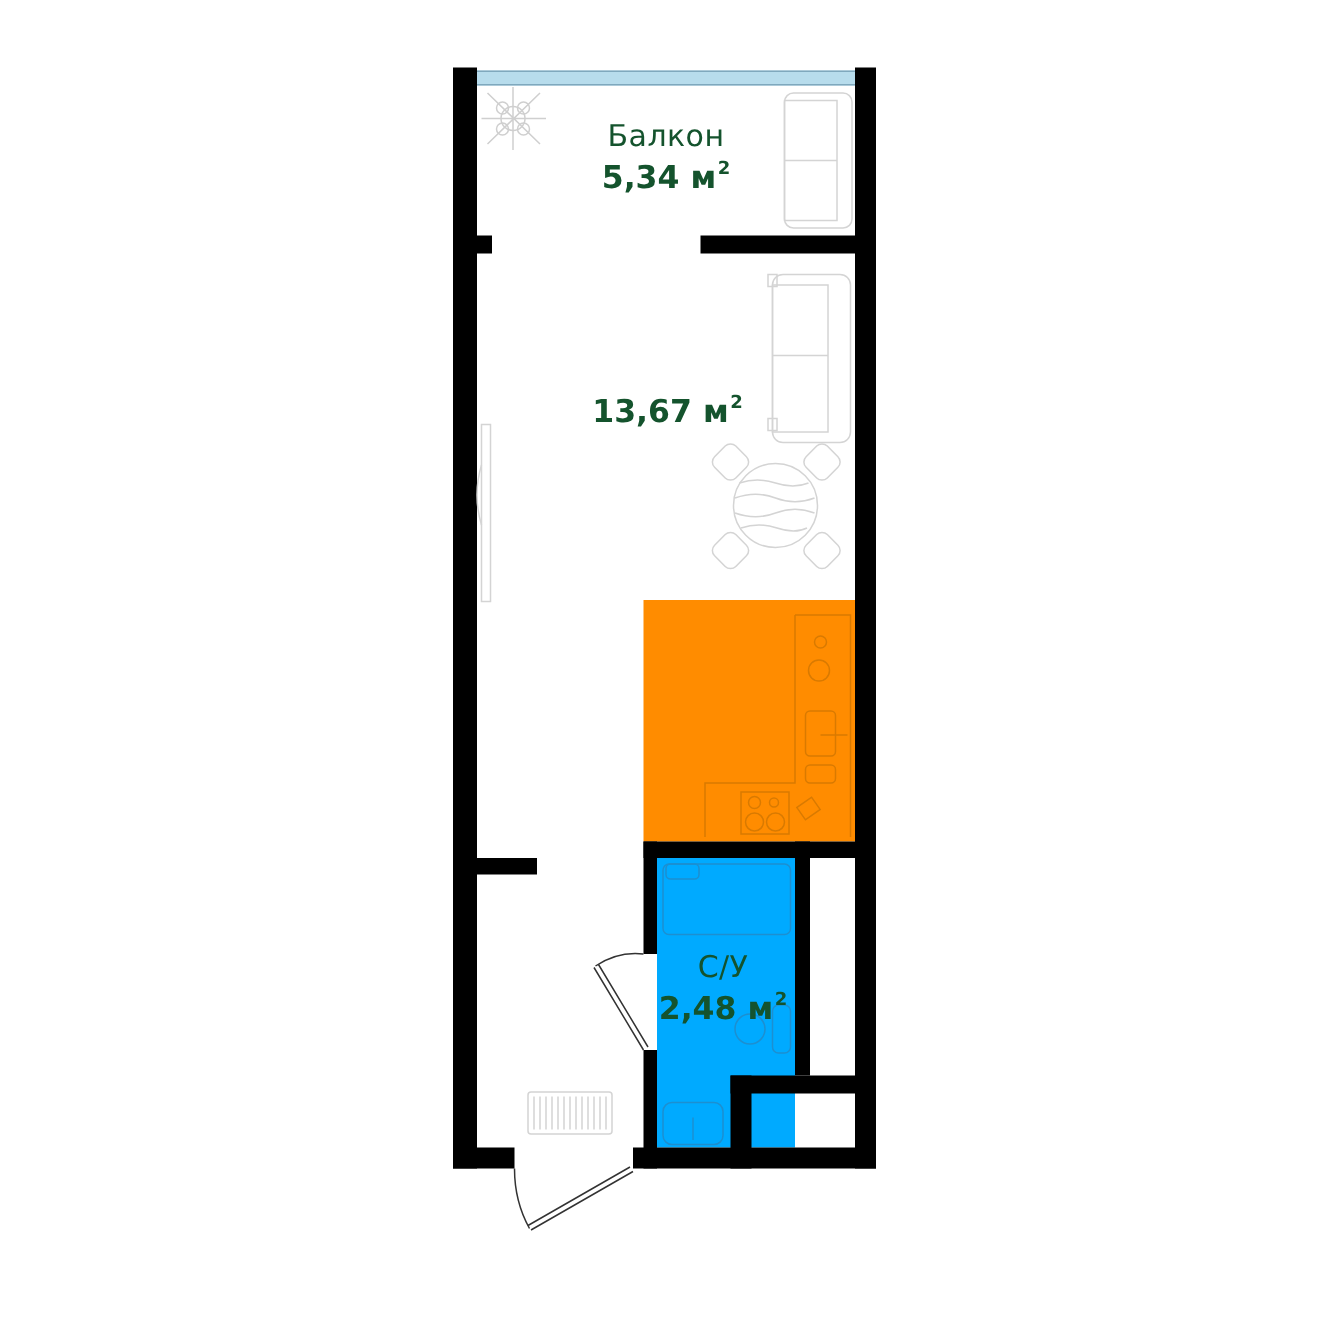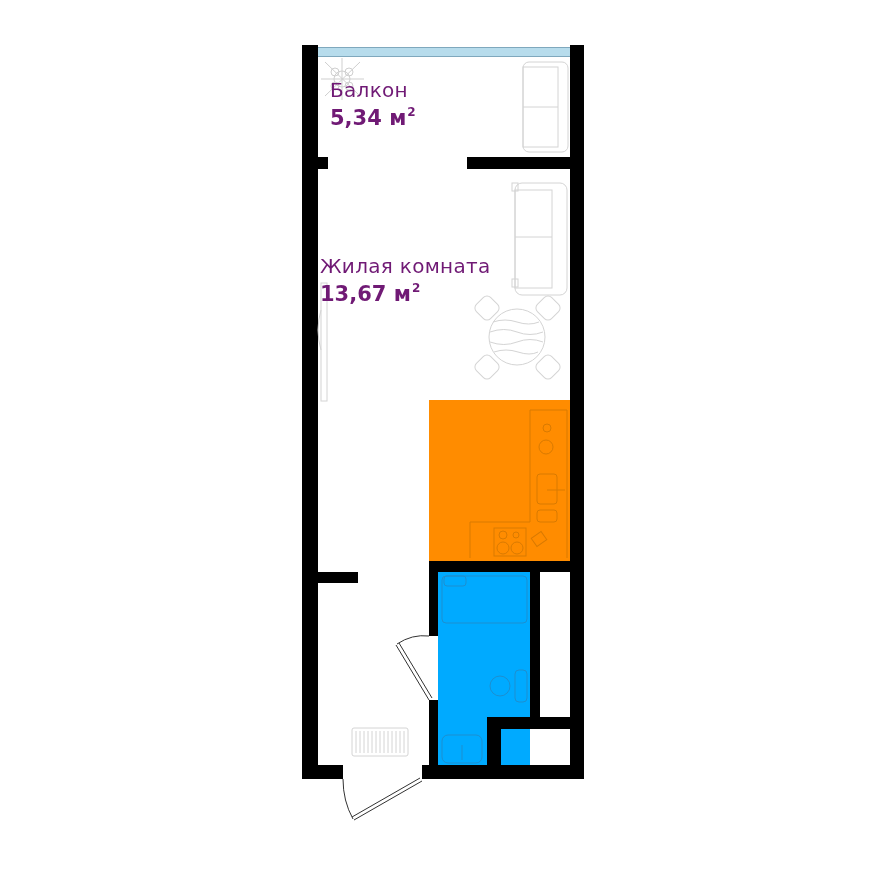--- a/index.html
+++ b/index.html
@@ -1,20 +1,20 @@
 <!DOCTYPE html>
 <html><head>
 <meta charset="utf-8">
 <style>
   html,body{margin:0;padding:0;background:#ffffff;}
   body{width:880px;height:880px;position:relative;overflow:hidden;font-family:"DejaVu Sans","Liberation Sans",sans-serif;}
   .abs{position:absolute;}
   .wall{position:absolute;background:#000000;}
   .zone{position:absolute;}
-  .label{position:absolute;color:#701a75;line-height:1;}
+  .label{position:absolute;text-align:center;color:#14532d;line-height:1;}
   .room-name{font-size:20px;font-weight:normal;letter-spacing:0.3px;}
   .room-area{font-size:21px;font-weight:bold;margin-top:8px;}
   .room-area sup{font-size:12px;vertical-align:top;position:relative;top:-2px;margin-left:1px;}
   svg{position:absolute;overflow:visible;}
 </style>
 </head>
 <body>
 
 <div class="abs" style="left:0;top:0;width:880px;height:880px;">
 
@@ -125,20 +125,23 @@
       <path d="M343 779 q0 22 10 40"></path>
     </g>
   </svg>
 
   <div class="label" style="left:330px;top:80px;width:228px;">
     <div class="room-name">Балкон</div>
     <div class="room-area"><span>5,34</span> <span>м</span><sup>2</sup></div>
   </div>
 
   <div class="label" style="left:320px;top:256px;width:250px;">
-    <div class="room-name">Жилая комната</div>
     <div class="room-area"><span>13,67</span> <span>м</span><sup>2</sup></div>
   </div>
 
   <div class="label" style="left:320px;top:452px;width:222px;">
   </div>
 
+  <div class="label" style="left:432px;top:634px;width:100px;">
+    <div class="room-name">С/У</div>
+    <div class="room-area"><span>2,48</span> <span>м</span><sup>2</sup></div>
+  </div>
 </div>
 
 </body></html>

